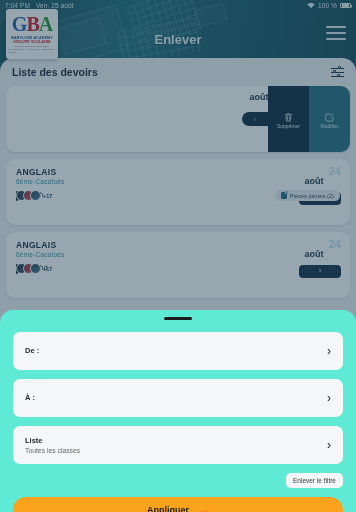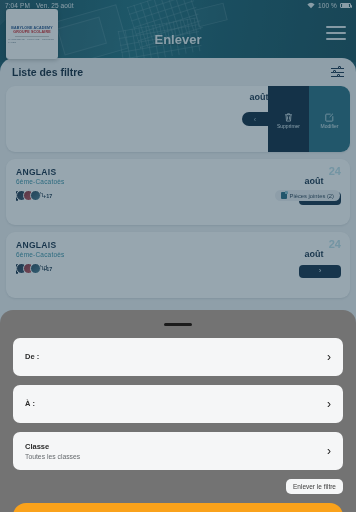--- a/index.html
+++ b/index.html
@@ -161,22 +161,22 @@
     display: flex; align-items: center; justify-content: center;
   }
   .handle span { color: #9fb8c6; font-size: 7px; }
 
   
   .dim { position: absolute; inset: 0; background: rgba(24,58,78,.45); z-index: 40; }
 
   
   .sheet {
     position: absolute; left: 0; right: 0; bottom: 0; z-index: 50;
-    background: #737373; border-radius: 13px 13px 0 0;
-    padding: 10px 13px 0 13px; height: 202px;
+    background: #5eead4; border-radius: 13px 13px 0 0;
+    padding: 4px 13px 0 13px; height: 202px;
   }
   .grabber { width: 28px; height: 2.6px; background: #1b1b1b; border-radius: 2px; margin: 3px auto 12px auto; }
   .frow {
     background: #f5f6f7; border-radius: 7px; height: 38px; margin-bottom: 9px;
     display: flex; align-items: center; justify-content: space-between; padding: 0 12px;
   }
   .frow-l1 { font-size: 7.5px; color: #2a2a2a; font-weight: 700; }
   .frow-l2 { font-size: 6.8px; color: #666a6e; margin-top: 2px; }
   .chev { font-size: 12px; color: #1a1a1a; line-height: 1; font-weight: 400; }
   .clear-row { display: flex; justify-content: flex-end; margin-top: 2px; }
@@ -218,37 +218,40 @@
           <svg width="8" height="7" viewBox="0 0 8 7">
               <path d="M4 6.2 0.4 2.4a5 5 0 0 1 7.2 0z" fill="#e6eef0"></path>
             </svg>
         </span>
         <span>100 %</span>
         <span class="batt"></span>
       </div>
     </div>
 
     <div class="logo-card">
+      <div class="logo-gba">
+        <span class="logo-g">G</span><span class="logo-b">B</span><span class="logo-a">A</span>
+      </div>
       <div class="logo-l1">BABYLONE ACADEMY</div>
       <div class="logo-l2">GROUPE SCOLAIRE</div>
       <div class="logo-rule"></div>
       <div class="logo-l3">MATERNELLE  ·  PRIMAIRE  ·  COLLEGE  ·  LYCEE</div>
     </div>
 
     <div class="hero-title">Enlever</div>
 
     <div class="hamburger">
       <i></i>
         <i></i>
         <i></i>
     </div>
 
     <div class="list-panel">
       <div class="list-head">
-        <div class="list-head-title">Liste des filtre</div>
+        <div class="list-head-title">Liste des devoirs</div>
         <div class="tune-icon">
           <i></i>
             <i></i>
             <i></i>
             <b></b>
             <b></b>
             <b></b>
         </div>
       </div>
 
@@ -355,21 +358,21 @@
 
     <div class="frow">
       <div>
         <div class="frow-l1">À :</div>
       </div>
       <span class="chev">›</span>
     </div>
 
     <div class="frow">
       <div>
-        <div class="frow-l1">Classe</div>
+        <div class="frow-l1">Liste</div>
         <div class="frow-l2">Toutes les classes</div>
       </div>
       <span class="chev">›</span>
     </div>
 
     <div class="clear-row">
       <div class="clear-btn">Enlever le filtre</div>
     </div>
 
     <div class="apply">

